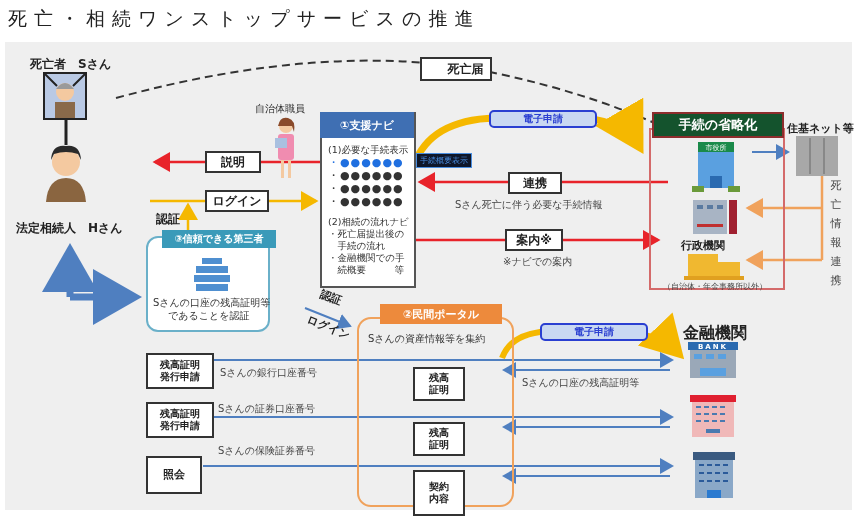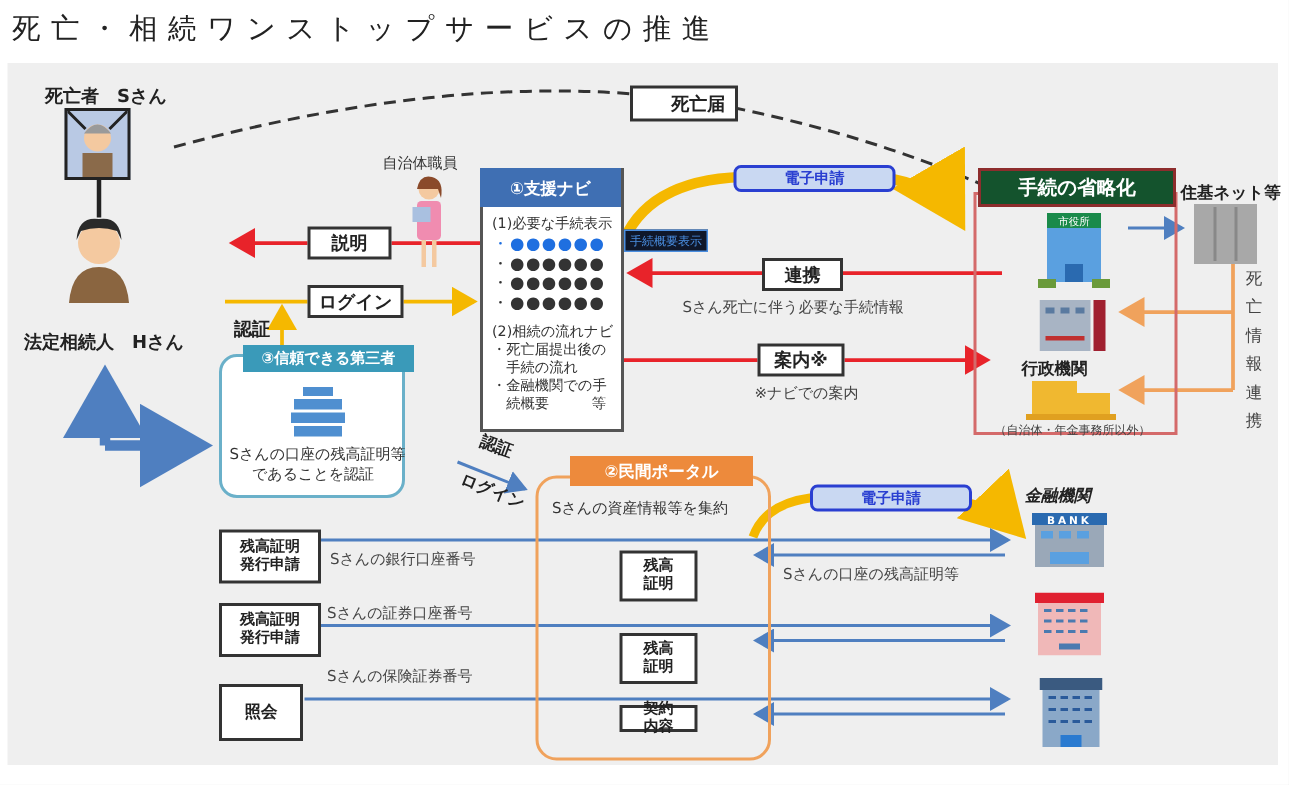--- a/index.html
+++ b/index.html
@@ -217,40 +217,40 @@
 <div class="abs portal-head">②民間ポータル</div>
 <div class="lbl" style="left:368px;top:332px;font-size:10px;color:#333;">Sさんの資産情報等を集約</div>
 <div class="boxlbl" style="left:413px;top:367px;width:52px;height:34px;font-size:10px;flex-direction:column;">
     <span>残高</span>
     <span>証明</span>
   </div>
 <div class="boxlbl" style="left:413px;top:422px;width:52px;height:34px;font-size:10px;flex-direction:column;">
     <span>残高</span>
     <span>証明</span>
   </div>
-<div class="boxlbl" style="left:413px;top:470px;width:52px;height:18px;font-size:10px;flex-direction:column;">
+<div class="boxlbl" style="left:413px;top:470px;width:52px;height:46px;font-size:10px;flex-direction:column;">
     <span>契約</span>
     <span>内容</span>
   </div>
 <div class="epill" style="left:540px;top:323px;width:108px;">電子申請</div>
 
 <div class="boxlbl" style="left:146px;top:353px;width:68px;height:36px;font-size:10px;flex-direction:column;">
     <span>残高証明</span>
     <span>発行申請</span>
   </div>
 <div class="lbl small" style="left:220px;top:366px;">Sさんの銀行口座番号</div>
 <div class="boxlbl" style="left:146px;top:402px;width:68px;height:36px;font-size:10px;flex-direction:column;">
     <span>残高証明</span>
     <span>発行申請</span>
   </div>
 <div class="lbl small" style="left:218px;top:402px;">Sさんの証券口座番号</div>
 <div class="boxlbl" style="left:146px;top:456px;width:56px;height:38px;font-size:11px;">照会</div>
 <div class="lbl small" style="left:218px;top:444px;">Sさんの保険証券番号</div>
 
-<div class="lbl bold" style="left:683px;top:323px;font-size:11px;font-style:italic;">金融機関</div>
+<div class="lbl bold" style="left:683px;top:323px;font-size:16px;">金融機関</div>
 <div class="lbl small" style="left:522px;top:376px;">Sさんの口座の残高証明等</div>
 <div class="abs" style="left:688px;top:342px;width:50px;height:36px;">
   <svg width="50" height="36">
       <rect x="0" y="0" width="50" height="8" fill="#2a6ab0"></rect>
       <text x="25" y="7" font-size="7" fill="#fff" font-weight="bold" text-anchor="middle" letter-spacing="2">BANK</text>
       <rect x="2" y="8" width="46" height="28" fill="#9aa8b8"></rect>
       <rect x="6" y="12" width="8" height="5" fill="#5aa0e0"></rect>
       <rect x="18" y="12" width="8" height="5" fill="#5aa0e0"></rect>
       <rect x="30" y="12" width="8" height="5" fill="#5aa0e0"></rect>
       <rect x="12" y="26" width="26" height="8" fill="#5aa0e0"></rect>

